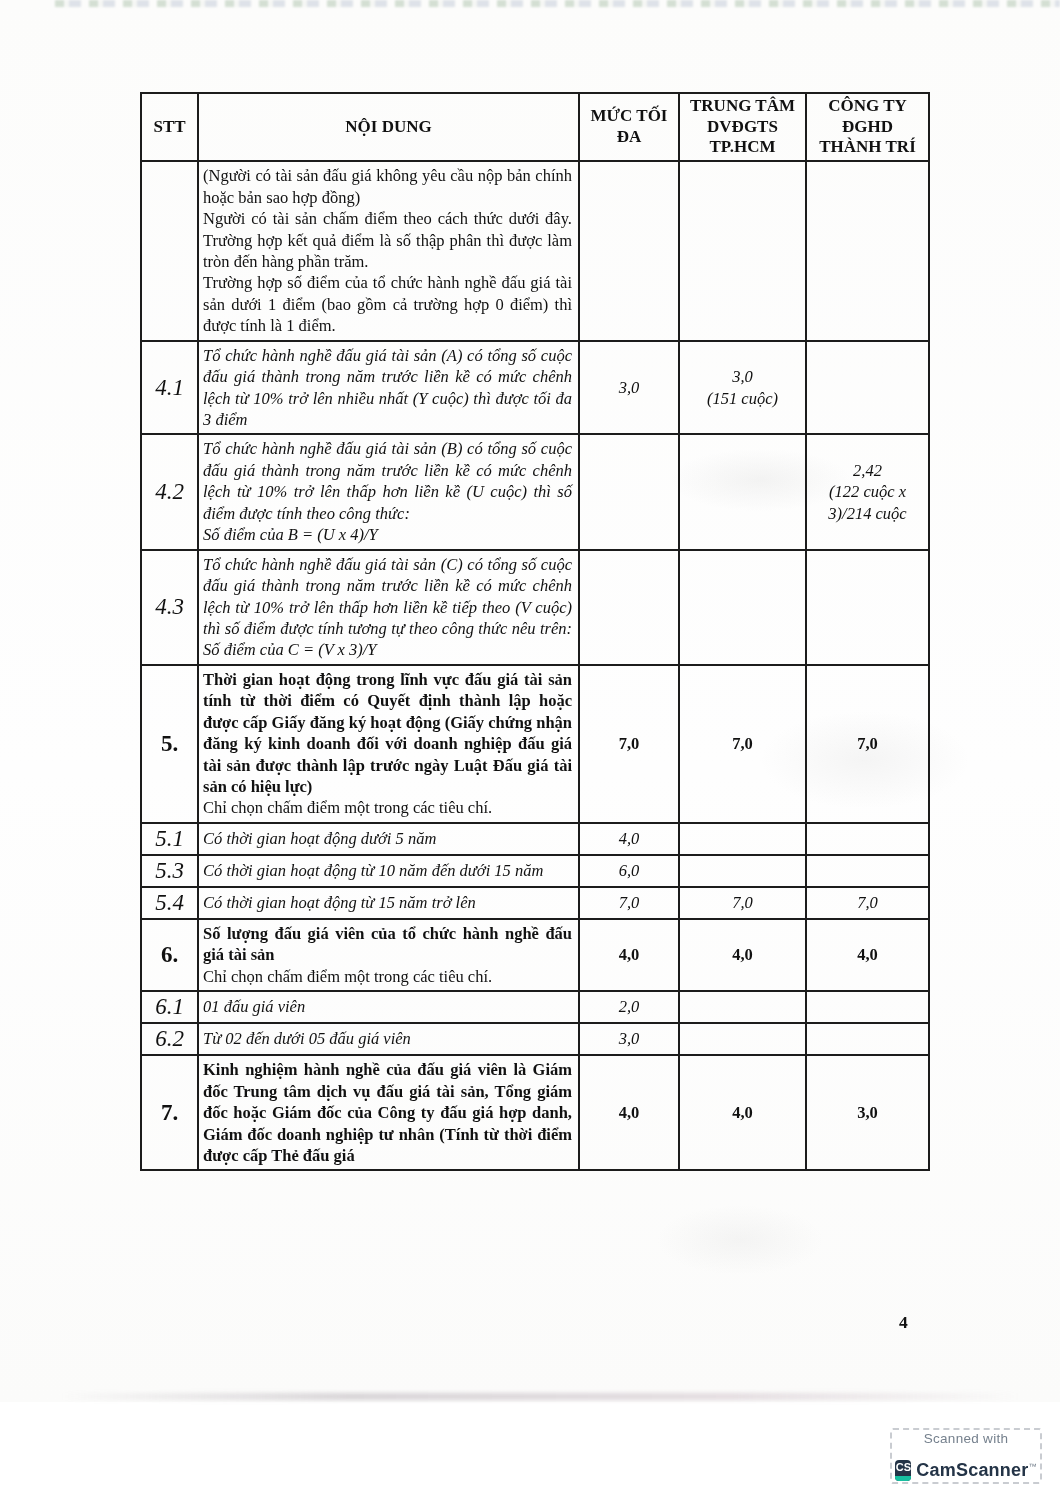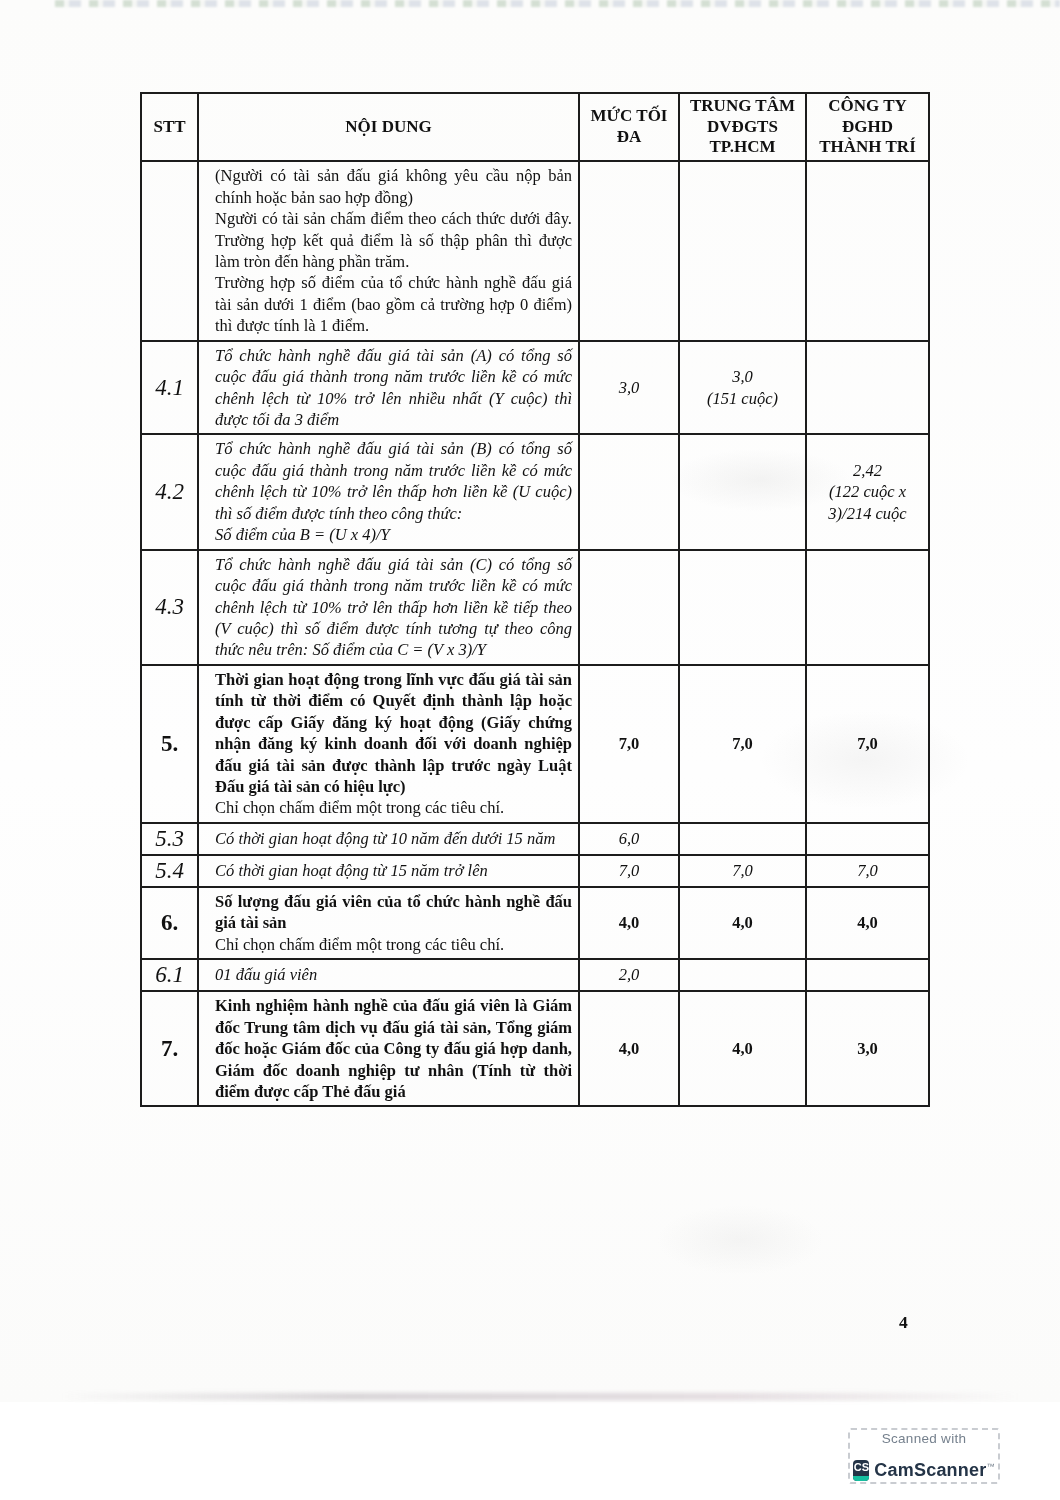--- a/index.html
+++ b/index.html
@@ -70,42 +70,42 @@
     height: 58px;
     padding: 2px;
   }
   td.c-stt {
     text-align: center;
     font-size: 23px;
     padding: 2px;
   }
   td.c-content {
     text-align: justify;
-    padding: 3px 6px 3px 16px;
+    padding: 3px 6px 3px 4px;
     line-height: 1.3;
   }
   td.c-content p { margin: 0; }
   td.c-val {
     text-align: center;
     line-height: 1.3;
     padding: 2px;
   }
   .st-regular { font-style: normal; font-weight: normal; }
   .st-italic { font-style: italic; }
   .st-bold { font-weight: bold; }
   .page-number {
     position: absolute;
     left: 899px;
     top: 1312px;
     font-weight: bold;
     font-size: 17.5px;
   }
   .scan-badge {
     position: absolute;
-    left: 848px;
+    left: 890px;
     top: 1428px;
     width: 152px;
     height: 56px;
     box-sizing: border-box;
     border: 2px dashed var(--border, #c9ccd1);
     border-radius: 3px;
     background: #ffffff;
     display: flex;
     flex-direction: column;
     align-items: center;
@@ -246,20 +246,31 @@
               <div>7,0</div>
             </td>
             <td class="c-val st-bold">
               <div>7,0</div>
             </td>
             <td class="c-val st-bold">
               <div>7,0</div>
             </td>
           </tr>
           <tr>
+            <td class="c-stt st-italic">5.1</td>
+            <td class="c-content">
+              <p class="st-italic">Có thời gian hoạt động dưới 5 năm</p>
+            </td>
+            <td class="c-val st-italic">
+              <div>4,0</div>
+            </td>
+            <td class="c-val st-italic"></td>
+            <td class="c-val st-italic"></td>
+          </tr>
+          <tr>
             <td class="c-stt st-italic">5.3</td>
             <td class="c-content">
               <p class="st-italic">Có thời gian hoạt động từ 10 năm đến dưới 15 năm</p>
             </td>
             <td class="c-val st-italic">
               <div>6,0</div>
             </td>
             <td class="c-val st-italic"></td>
             <td class="c-val st-italic"></td>
           </tr>
@@ -294,20 +305,31 @@
               <div>4,0</div>
             </td>
           </tr>
           <tr>
             <td class="c-stt st-italic">6.1</td>
             <td class="c-content">
               <p class="st-italic">01 đấu giá viên</p>
             </td>
             <td class="c-val st-italic">
               <div>2,0</div>
+            </td>
+            <td class="c-val st-italic"></td>
+            <td class="c-val st-italic"></td>
+          </tr>
+          <tr>
+            <td class="c-stt st-italic">6.2</td>
+            <td class="c-content">
+              <p class="st-italic">Từ 02 đến dưới 05 đấu giá viên</p>
+            </td>
+            <td class="c-val st-italic">
+              <div>3,0</div>
             </td>
             <td class="c-val st-italic"></td>
             <td class="c-val st-italic"></td>
           </tr>
           <tr>
             <td class="c-stt st-bold">7.</td>
             <td class="c-content">
               <p class="st-bold">Kinh nghiệm hành nghề của đấu giá viên là Giám đốc Trung tâm dịch vụ đấu giá tài sản, Tổng giám đốc hoặc Giám đốc của Công ty đấu giá hợp danh, Giám đốc doanh nghiệp tư nhân (Tính từ thời điểm được cấp Thẻ đấu giá</p>
             </td>
             <td class="c-val st-bold">

